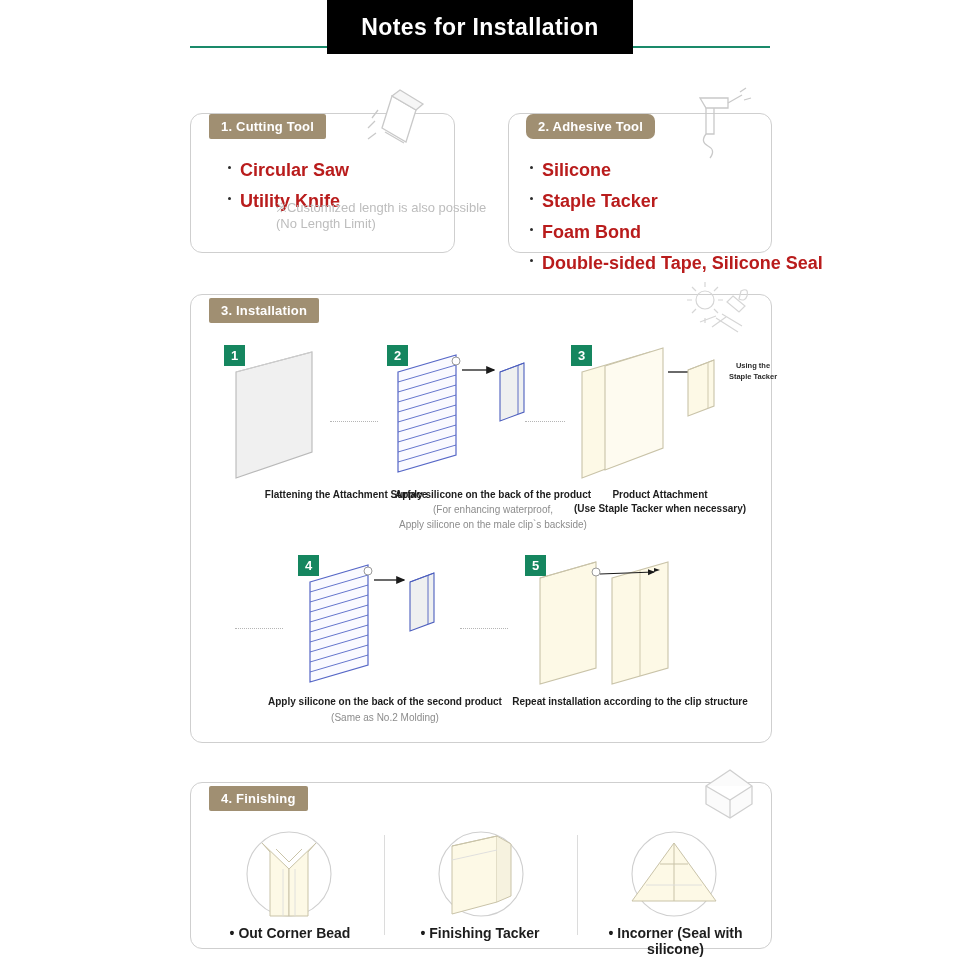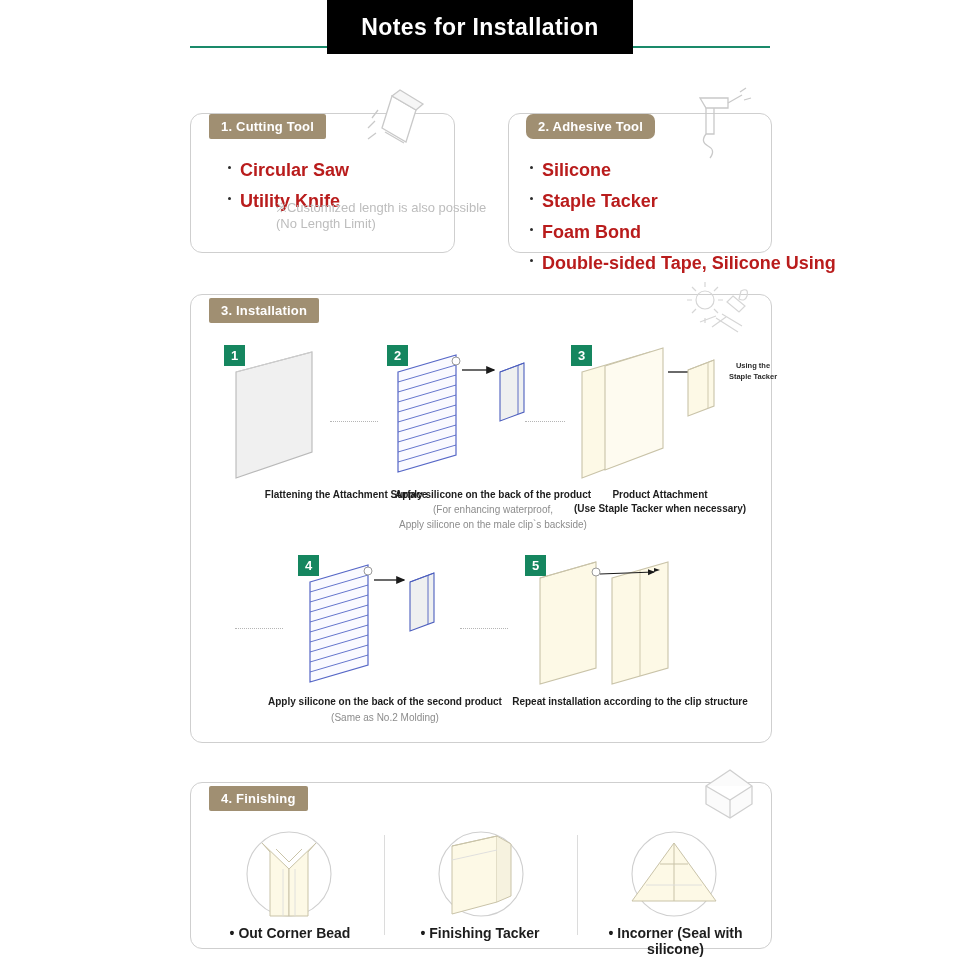--- a/index.html
+++ b/index.html
@@ -92,21 +92,21 @@
 <div class="note-small" style="left:228px;top:198px;width:230px;">※Customized length is also possible (No Length Limit)</div>
 
 <div class="panel" style="left:508px;top:113px;width:262px;height:138px;"></div>
 <div class="tab" style="left:526px;top:114px;border-radius:7px;">
   <span>2. Adhesive Tool</span>
 </div>
 <ul class="bullets" style="left:530px;top:160px;margin:0;padding:0;">
   <li>Silicone</li>
   <li>Staple Tacker</li>
   <li>Foam Bond</li>
-  <li>Double-sided Tape, Silicone Using</li>
+  <li>Double-sided Tape, Silicone Seal</li>
 </ul>
 
 <div class="panel" style="left:190px;top:294px;width:580px;height:447px;"></div>
 <div class="tab" style="left:209px;top:298px;">
   <span>3. Installation</span>
 </div>
 
 <div class="num" style="left:224px;top:345px;">
   <span>1</span>
   </div>

